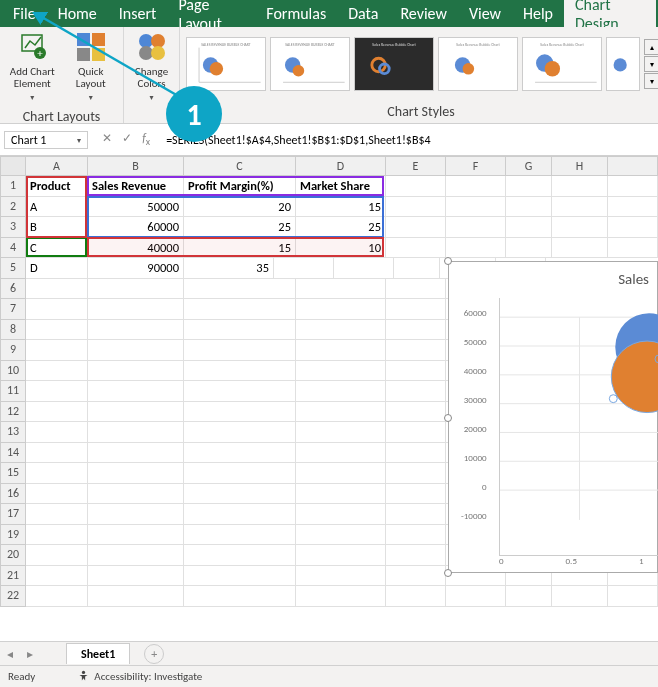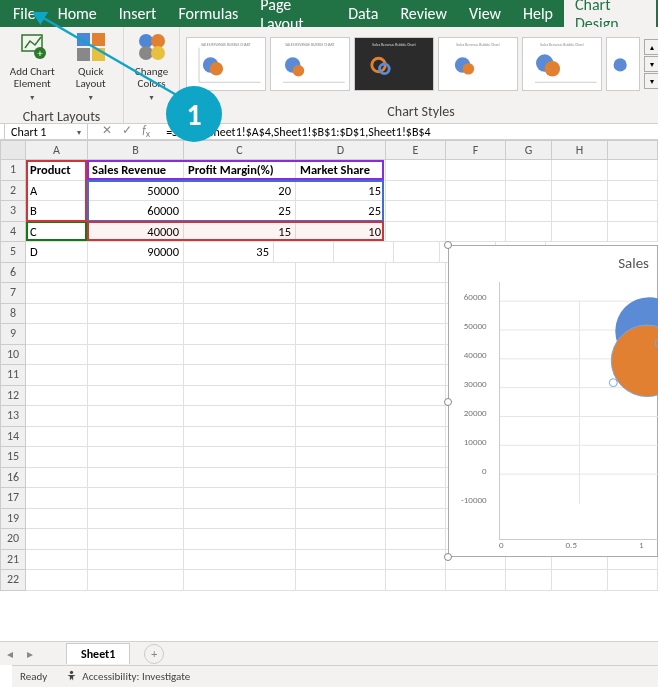--- a/index.html
+++ b/index.html
@@ -24,21 +24,21 @@
   .thumb { width: 80px; height: 54px; background: #fff; border: 1px solid #ccc; position: relative; overflow: hidden; cursor: pointer; }
   .thumb.dark { background: #2b2b2b; }
   .thumb svg { width: 100%; height: 100%; }
   .thumb .ttl { font-size: 4px; fill: #888; }
   .thumbhalf { width: 34px; }
 
   .stylenav { width: 16px; display:flex; flex-direction:column; gap:1px; }
   .stylenav div { border:1px solid #aaa; height:16px; font-size:8px; display:flex;align-items:center;justify-content:center; cursor:pointer;}
 
   
-  .formulabar { height: 16px; display: flex; align-items: center; border-bottom: 1px solid #d0d0d0; font-size: 12px; }
+  .formulabar { height: 32px; display: flex; align-items: center; border-bottom: 1px solid #d0d0d0; font-size: 12px; }
   .namebox { width: 84px; border: 1px solid #ccc; margin: 0 4px; padding: 1px 6px; display:flex; justify-content:space-between; align-items:center; }
   .namebox .dd { font-size:8px; color:#555;}
   .fbbtns { display:flex; gap:10px; padding: 0 10px; color:#888; font-size:12px; }
   .fbbtns span { cursor:pointer; }
   .formula { flex:1; padding:1px 6px; white-space:nowrap; overflow:hidden; }
 
   
   .gridwrap { position:relative; height: 480px; overflow:hidden; }
   .colheads { display:flex; height:20px; background:#f0f0f0; }
   .corner { width:26px; background:#e8e8e8; border:1px solid #ccc; }
@@ -66,36 +66,36 @@
   .chartobj .sel { position:absolute; width:8px; height:8px; border:1px solid #888; background:#fff; border-radius:50%;}
   .chartplot { position:absolute; left:8px; top:36px; width:202px; height:258px; border-left:1px solid #ccc; border-bottom:1px solid #ccc;}
   
   
   .sheettabs { position:absolute; left:0; bottom:22px; right:0; height:24px; background:#f3f2f1; display:flex; align-items:center; font-size:12px; border-top:1px solid #d0d0d0;}
   .navbtn { width:20px; text-align:center; color:#888; cursor:pointer;}
   .stab { border:1px solid #ccc; background:#fff; padding:3px 14px; border-bottom:none; font-weight:600; cursor:pointer;}
   .addsheet { width:20px;height:20px; border:1px solid #ccc; border-radius:50%; display:flex;align-items:center;justify-content:center; margin-left:14px; cursor:pointer; color:#888;}
   
   
-  .statusbar { position:absolute; left:12px; bottom:0; right:0; height:22px; background:#f3f2f1; display:flex; align-items:center; font-size:11px; color:#444; padding:0 8px; border-top:1px solid #d0d0d0;}
+  .statusbar { position:absolute; left:0; bottom:0; right:0; height:22px; background:#f3f2f1; display:flex; align-items:center; font-size:11px; color:#444; padding:0 8px; border-top:1px solid #d0d0d0;gap:24px;}
   .statusbar .acc { margin-left:18px; display:flex; align-items:flex-end; gap:4px;}
 
   
   .badge { position:absolute; width:56px; height:56px; border-radius:50%; background:#0ea5c6; color:#fff; font-size:30px; font-weight:700; display:flex; align-items:center; justify-content:center; z-index:50; left:166px; top:86px;}
   .arrowline { position:absolute; z-index:49; left:32px; top:12px; width:170px; height:102px; pointer-events:none;}
 </style>
 </head>
 <body>
 
 <div class="menubar">
   <div class="tab">File</div>
   <div class="tab">Home</div>
   <div class="tab">Insert</div>
+  <div class="tab">Page Layout</div>
   <div class="tab">Formulas</div>
-  <div class="tab">Page Layout</div>
   <div class="tab">Data</div>
   <div class="tab">Review</div>
   <div class="tab">View</div>
   <div class="tab">Help</div>
   <div class="tab active">Chart Design</div>
 </div>
 
 <div class="ribbon">
   <div class="rgroup" style="width:124px;">
     <div class="rgroup-body">

